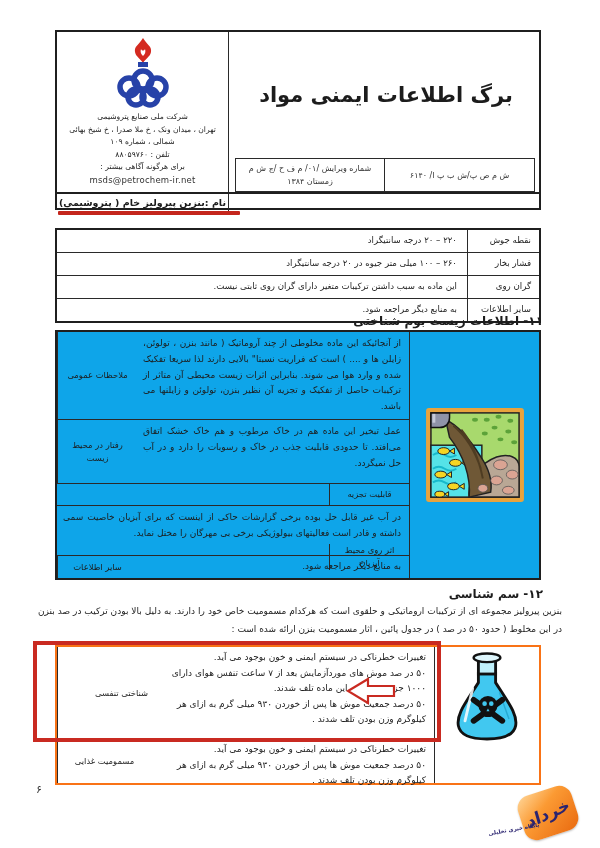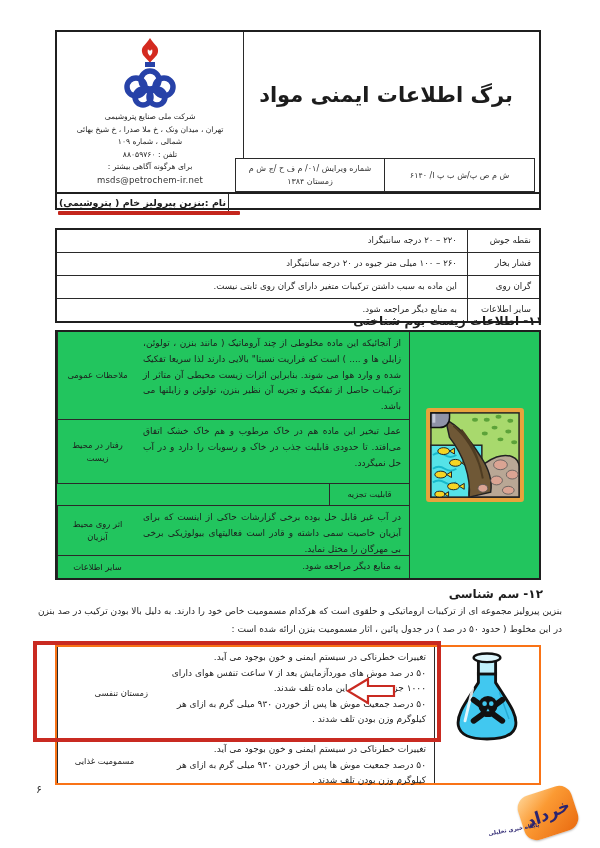--- a/index.html
+++ b/index.html
@@ -5,21 +5,21 @@
   html,body { margin:0; padding:0; background:#e9e9e9; }
   .page {
     position:relative; width:600px; height:848px; background:#ffffff;
     margin:0 auto; overflow:hidden; direction:rtl;
     font-family:"DejaVu Sans", sans-serif; color:#1c1c1c;
   }
 
   
   .header-box { position:absolute; left:55px; top:30px; width:486px; height:180px;
     border:2px solid #1f1f1f; box-sizing:border-box; background:#fff; }
-  .logo-cell { position:absolute; left:0; top:0; width:187px; height:160px;
+  .logo-cell { position:absolute; left:0; top:0; width:172px; height:160px;
     border-left:none; border-right:1px solid #2a2a2a; box-sizing:border-box;
     display:flex; flex-direction:column; align-items:center; padding-top:5px; }
   .company-lines { text-align:center; font-size:7.6px; line-height:12.5px; color:#222; }
   .company-email { direction:ltr; font-size:8.5px; letter-spacing:.2px; color:#333; }
   .title-cell { position:absolute; left:172px; top:0; width:314px; height:125px;
     display:flex; align-items:center; justify-content:center; }
   .doc-title { font-size:21px; font-weight:bold; letter-spacing:.5px; }
   .sub-row { position:absolute; left:178px; top:126px; width:300px; height:34px;
     border:1px solid #2a2a2a; box-sizing:border-box; display:flex; direction:rtl; background:#fff; }
   .code-cell { width:150px; border-left:1px solid #2a2a2a; box-sizing:border-box;
@@ -44,32 +44,32 @@
   .phys-label { width:72px; border-left:1px solid #2a2a2a; box-sizing:border-box;
     font-size:8.6px; line-height:21px; padding-right:8px; }
   .phys-value { flex:1; font-size:8.6px; line-height:21px; padding:0 10px 0 6px; text-align:right;
     overflow:hidden; white-space:nowrap; }
 
   
   .section-title { position:absolute; right:57px; font-size:12px; font-weight:bold; }
 
   
   .eco-table { position:absolute; left:55px; top:330px; width:486px; height:250px;
-    border:2px solid #1f1f1f; box-sizing:border-box; display:flex; direction:rtl; background:#22c55e; }
+    border:2px solid #1f1f1f; box-sizing:border-box; display:flex; direction:rtl; background:#0ea5e9; }
   .eco-img-cell { width:130px; border-left:1px solid #2a2a2a; box-sizing:border-box;
     display:flex; align-items:center; justify-content:center; }
   .eco-main { flex:1; display:flex; flex-direction:column; }
   .eco-row { display:flex; direction:rtl; border-bottom:1px solid #2a2a2a; box-sizing:border-box; }
   .eco-row:last-child { border-bottom:none; }
   .eco-label { width:80px; border-left:1px solid #2a2a2a; box-sizing:border-box;
     font-size:8.4px; display:flex; align-items:center; justify-content:center;
     text-align:center; padding:0 4px; line-height:13px; }
   .eco-value { flex:1; font-size:9px; line-height:15.8px; padding:4px 8px 2px 6px;
     text-align:justify; text-align-last:right; }
-  .h90{height:90px;} .h66{height:66px;} .h22{height:22px;} .h50{height:50px;}
+  .h90{height:90px;} .h66{height:66px;} .h22{height:22px;} .h50{height:50px;flex-direction:column;}
   .one-line{ line-height:20px; padding-top:0; }
 
   
   .intro-par { position:absolute; left:38px; top:603px; width:524px;
     font-size:9px; line-height:17.5px; text-align:justify; text-align-last:right; }
   .tox-table { position:absolute; left:55px; top:645px; width:486px; height:140px;
     border:2px solid #f97316; box-sizing:border-box; display:flex; direction:rtl; background:#fff; }
   .tox-img-cell { width:105px; border-left:1px solid #2a2a2a; box-sizing:border-box;
     display:flex; justify-content:center; align-items:flex-start; padding-top:3px; }
   .tox-main { flex:1; display:flex; flex-direction:column; }
@@ -257,21 +257,21 @@
         <circle cx="42.5" cy="56" r="2.4" fill="#41c8f0"></circle>
         <circle cx="49.5" cy="56" r="2.4" fill="#41c8f0"></circle>
         <path d="M46 61 l-1.6 3 h3.2 z" fill="#41c8f0"></path>
       </svg>
     </div>
     <div class="tox-main">
       <div class="tox-row h94">
         <div class="tox-value">تغییرات خطرناکی در سیستم ایمنی و خون بوجود می آید.
 ۵۰ در صد موش های موردآزمایش بعد از ۷ ساعت  تنفس هوای دارای ۱۰۰۰ جزء در میلیون این ماده  تلف شدند.
 ۵۰ درصد جمعیت موش ها پس از خوردن ۹۳۰ میلی گرم به ازای هر کیلوگرم وزن بودن تلف شدند .</div>
-        <div class="tox-label shift-right">زمستان تنفسی</div>
+        <div class="tox-label shift-right">شناختی تنفسی</div>
       </div>
       <div class="tox-row h44" style="flex:1">
         <div class="tox-value">تغییرات خطرناکی در سیستم ایمنی و خون بوجود می آید.
 ۵۰ درصد جمعیت موش ها پس از خوردن ۹۳۰ میلی گرم به ازای هر کیلوگرم وزن بودن تلف شدند .</div>
         <div class="tox-label">مسمومیت غذایی</div>
       </div>
     </div>
   </div>
 
   <div class="red-box"></div>

